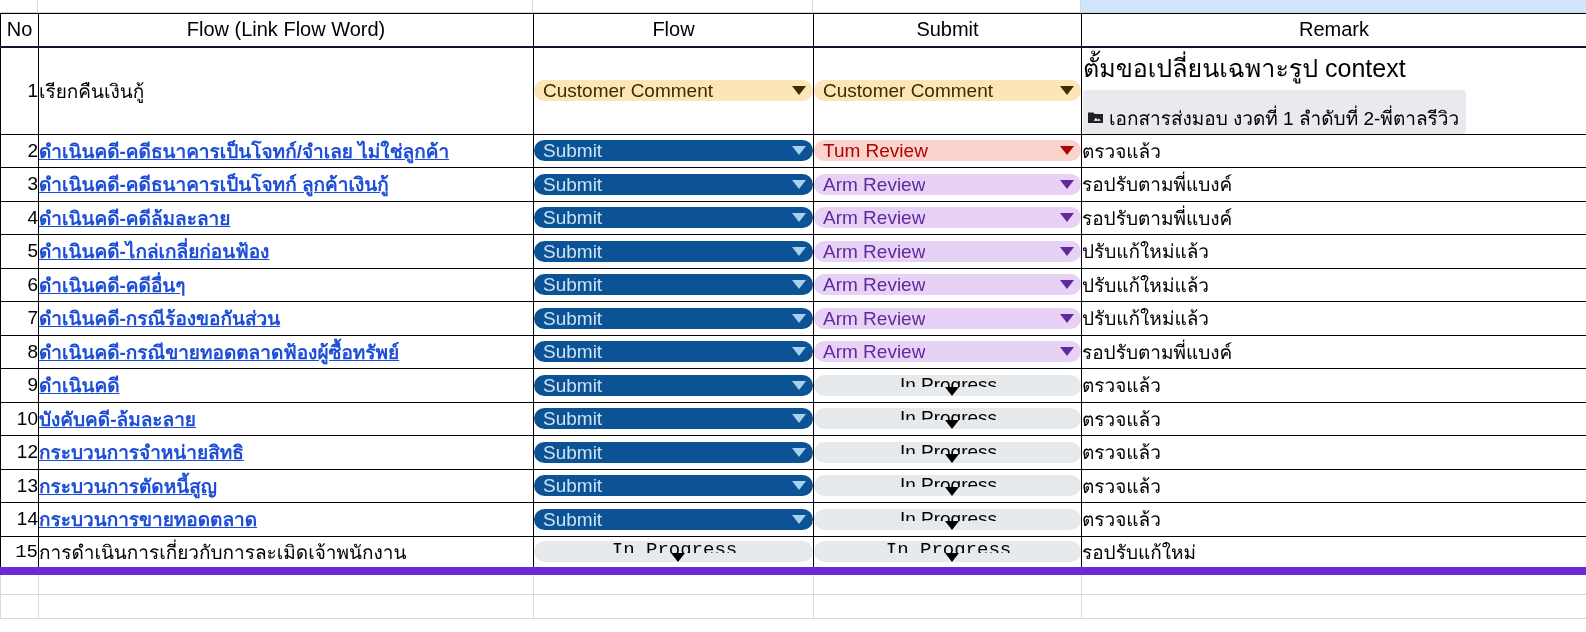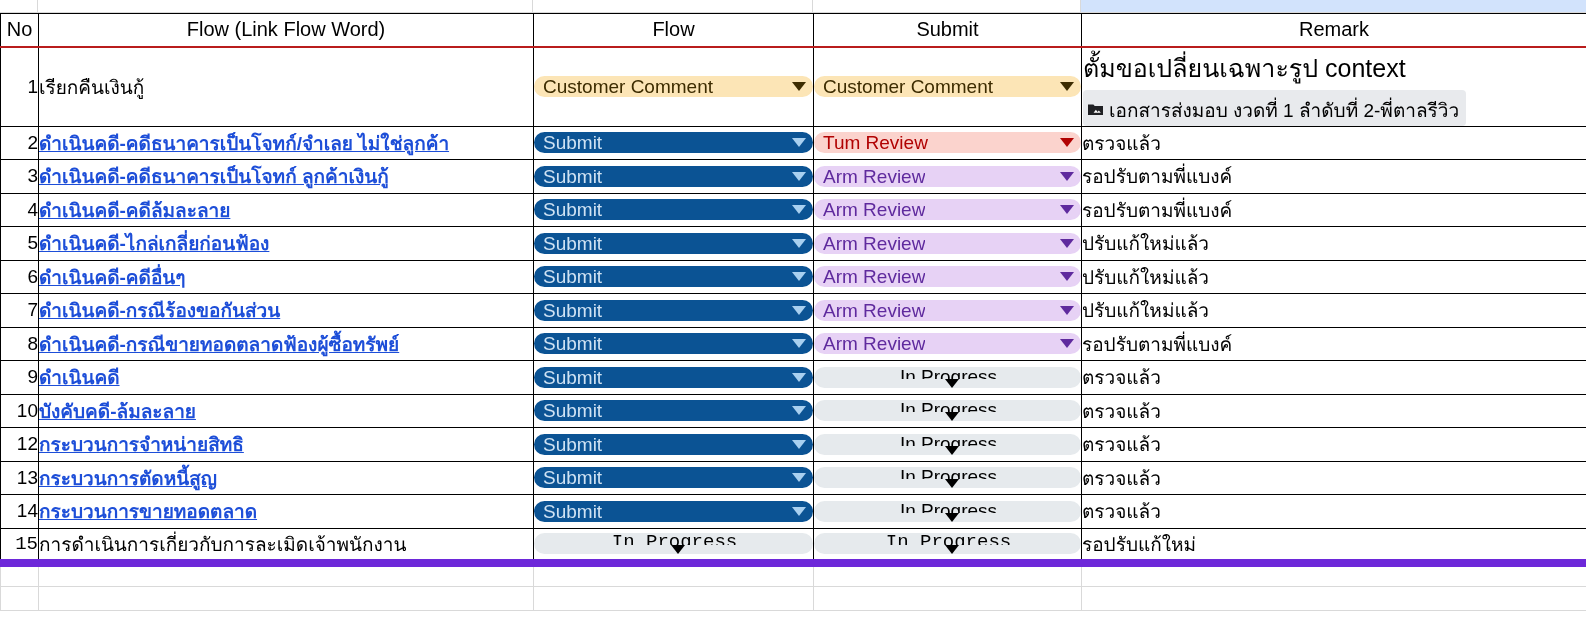--- a/index.html
+++ b/index.html
@@ -43,21 +43,21 @@
   col.c-no      { width: 38px; }
   col.c-flowword{ width: 495px; }
   col.c-flow    { width: 280px; }
   col.c-context { width: 268px; }
   col.c-remark  { width: 505px; }
 
   tr.header-row td {
     height: 33px;
     font-size: 20px;
     text-align: center;
-    border-bottom: 2px solid #b91c1c;
+    border-bottom: 2px solid #0f172a;
   }
   td.h-no { text-align: left; padding-left: 4px; }
   td.h-word { text-align: left; padding-left: 5px; }
   td.h-remark { text-align: right; padding-right: 8px; }
 
   td.no-cell {
     text-align: right;
     padding-right: 5px;
     font-size: 20px;
   }
@@ -130,21 +130,21 @@
     height: 100%;
     padding-left: 1px;
   }
   .remark-line1 { font-size: 25px; color: #000000; }
   .remark-tag {
     display: inline-flex;
     align-items: center;
     gap: 6px;
     background: #e8eaed;
     border-radius: 4px;
-    padding: 5px 7px 1px 5px;
+    padding: 13px 7px 1px 5px;
     font-size: 19px;
     color: #000000;
     align-self: flex-start;
   }
   .tag-icon {
     display: inline-block;
     width: 15px; height: 13px;
     position: relative;
     flex: 0 0 auto;
   }

